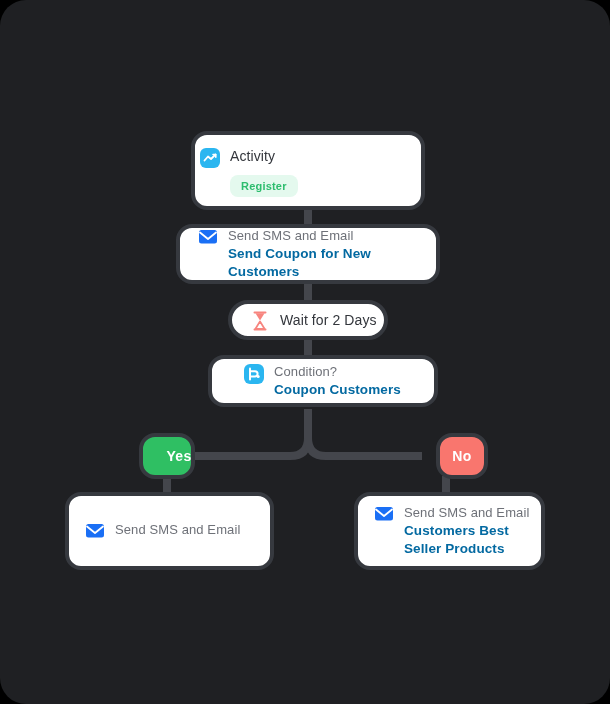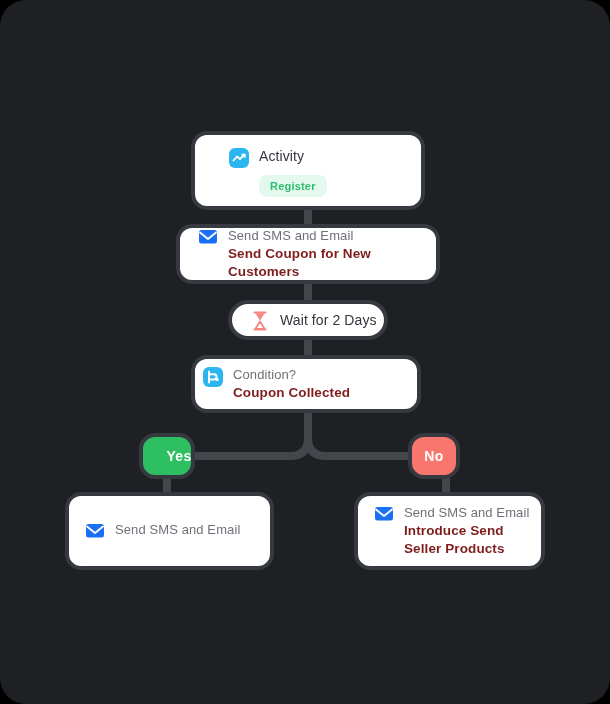--- a/index.html
+++ b/index.html
@@ -63,42 +63,42 @@
   .node-subtitle {
     font-size: 13px;
     color: #6e7178;
     line-height: 18px;
     white-space: nowrap;
     letter-spacing: 0.1px;
   }
   .node-title {
     font-size: 13.5px;
     font-weight: bold;
-    color: #7f1d1d;
+    color: #0369a1;
     line-height: 18px;
     letter-spacing: 0.1px;
   }
   .node-title.wrap {
     white-space: normal;
   }
   .single-line-label {
     font-size: 14px;
     color: #33363c;
     line-height: 18px;
     white-space: nowrap;
     letter-spacing: 0.1px;
   }
 
   
   #node-activity {
     left: 191px;
     top: 131px;
     width: 234px;
     height: 79px;
-    padding: 12px 16px 12px 34px;
+    padding: 12px 16px 12px 5px;
     justify-content: flex-start;
   }
   #node-activity .node-subtitle {
     font-size: 14px;
     color: #33363c;
   }
   .tag {
     display: inline-block;
     align-self: flex-start;
     margin-left: 30px;
@@ -123,25 +123,25 @@
     width: 160px;
     height: 40px;
     border-radius: 21px;
     padding: 8px 18px;
     justify-content: center;
   }
   #node-wait .node-row {
     align-items: center;
   }
   #node-condition {
-    left: 191px;
+    left: 208px;
     top: 355px;
     width: 230px;
-    height: 58px;
-    padding: 0 8px;
+    height: 52px;
+    padding: 0 32px;
   }
   #node-exclusive {
     left: 65px;
     top: 492px;
     width: 209px;
     height: 78px;
     padding: 0 16px;
   }
   #node-bestseller {
     left: 354px;
@@ -166,21 +166,21 @@
     letter-spacing: 0.3px;
     z-index: 6;
   }
   #badge-yes {
     left: 139px;
     top: 433px;
     width: 56px;
     height: 46px;
   }
   #badge-no {
-    left: 408px;
+    left: 436px;
     top: 433px;
     width: 52px;
     height: 46px;
   }
 </style>
 </head>
 <body>
 
 <div id="canvas" style="background: rgb(31, 32, 35);">
 
@@ -256,21 +256,21 @@
       <span class="node-icon">
         <svg width="20" height="20" viewBox="0 0 20 20" xmlns="http://www.w3.org/2000/svg">
           <rect x="0" y="0" width="20" height="20" rx="6" fill="#2bb6f0"></rect>
           <path d="M6 4.5 V15.5" stroke="#ffffff" stroke-width="2" stroke-linecap="round"></path>
           <path d="M6 7.2 H11 A2.6 2.6 0 0 1 11 12.4 H6" fill="none" stroke="#ffffff" stroke-width="2" stroke-linejoin="round"></path>
           <circle cx="14.2" cy="12.6" r="1.5" fill="#ffffff"></circle>
         </svg>
       </span>
       <div class="node-texts">
         <span class="node-subtitle">Condition?</span>
-        <span class="node-title">Coupon Collected</span>
+        <span class="node-title">Coupon Customers</span>
       </div>
     </div>
   </div>
 
   <div class="badge" id="badge-yes" style="background: rgb(47, 191, 99); padding-left: 24px;">
     <span>Yes</span>
   </div>
   <div class="badge" id="badge-no" style="background: rgb(249, 118, 110);">
     <span>No</span>
   </div>
@@ -292,18 +292,18 @@
   <div class="node" id="node-bestseller">
     <div class="node-row">
       <span class="node-icon">
         <svg width="20" height="16" viewBox="0 0 20 16" xmlns="http://www.w3.org/2000/svg">
           <path d="M1 2.5 A2.5 2.5 0 0 1 3.5 0 H16.5 A2.5 2.5 0 0 1 19 2.5 V11 A2.5 2.5 0 0 1 16.5 13.5 H3.5 A2.5 2.5 0 0 1 1 11 Z" fill="#1a6ff5"></path>
           <path d="M2 2.5 L10 9 L18 2.5" fill="none" stroke="#ffffff" stroke-width="1.8" stroke-linecap="round" stroke-linejoin="round"></path>
         </svg>
       </span>
       <div class="node-texts">
         <span class="node-subtitle">Send SMS and Email</span>
-        <span class="node-title wrap">Introduce Send Seller Products</span>
+        <span class="node-title wrap">Customers Best Seller Products</span>
       </div>
     </div>
   </div>
 
 </div>
 
 </body></html>

